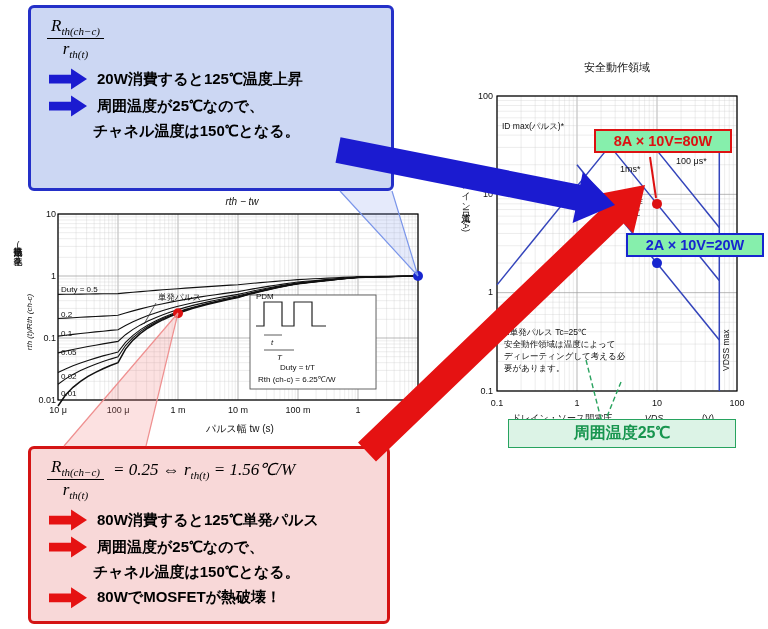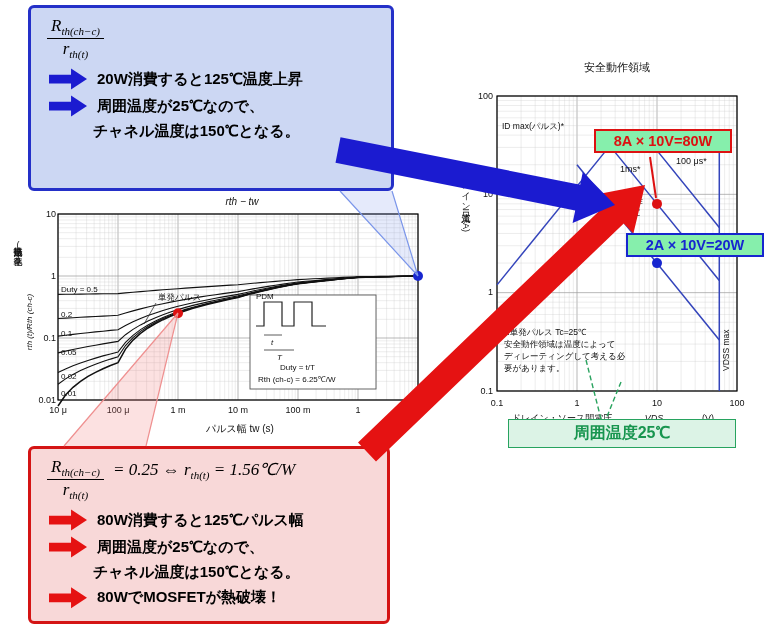--- a/index.html
+++ b/index.html
@@ -306,21 +306,21 @@
   <div id="callout-red" class="callout">
     <div class="formula">
       <span class="frac">
         <span class="num"><span>R</span><sub>th(ch−c)</sub></span>
         <span class="den"><span>r</span><sub>th(t)</sub></span>
       </span>
       <span><span>= 0.25 ⇔</span> <span>r</span><sub>th(t)</sub> <span>= 1.56℃/W</span></span>
     </div>
     <div class="brow">
         <span class="barrow red"></span>
-        <span>80W消費すると125℃パルス幅</span>
+        <span>80W消費すると125℃単発パルス</span>
       </div>
     <div class="brow">
         <span class="barrow red"></span>
         <span>周囲温度が25℃なので、</span>
       </div>
     <div class="brow indent">
         <span>チャネル温度は150℃となる。</span>
       </div>
     <div class="brow">
         <span class="barrow red"></span>

